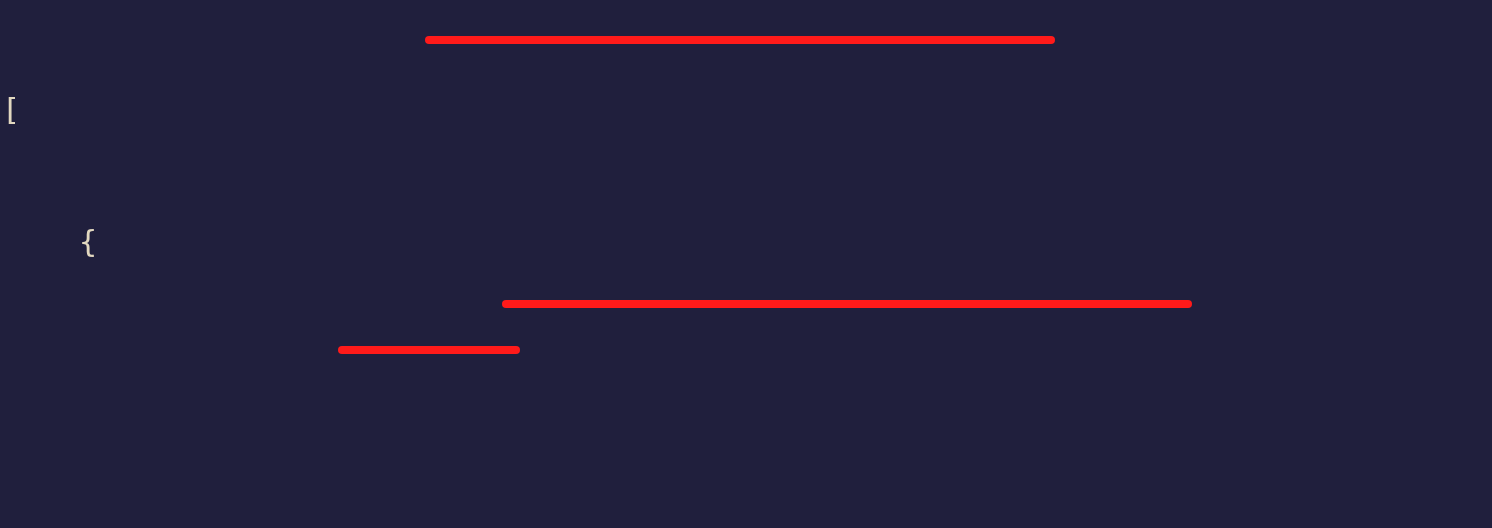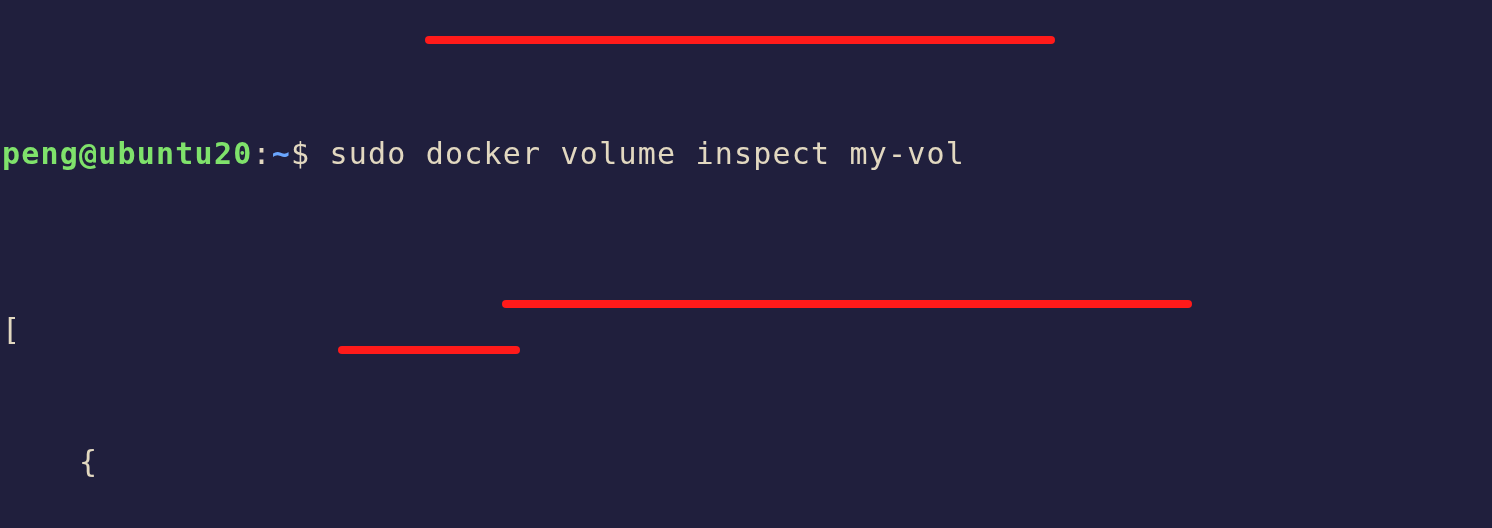--- a/index.html
+++ b/index.html
@@ -33,23 +33,20 @@
     position: absolute;
     height: 8px;
     background: #ff1a1a;
     border-radius: 4px;
   }
 </style>
 </head>
 <body>
 
 <div class="terminal">
-  <div class="line">
-<span class="user">peng</span><span class="user">@</span><span class="host">ubuntu20</span><span class="colon">:</span><span class="path">~</span><span class="dollar">$ </span><span class="cmd">sudo </span><span class="cmd">docker volume inspect my-vol</span>
-  </div>
   <div class="line out">[</div>
   <div class="line out">    {</div>
   
   
   
   
   
   
   
   

